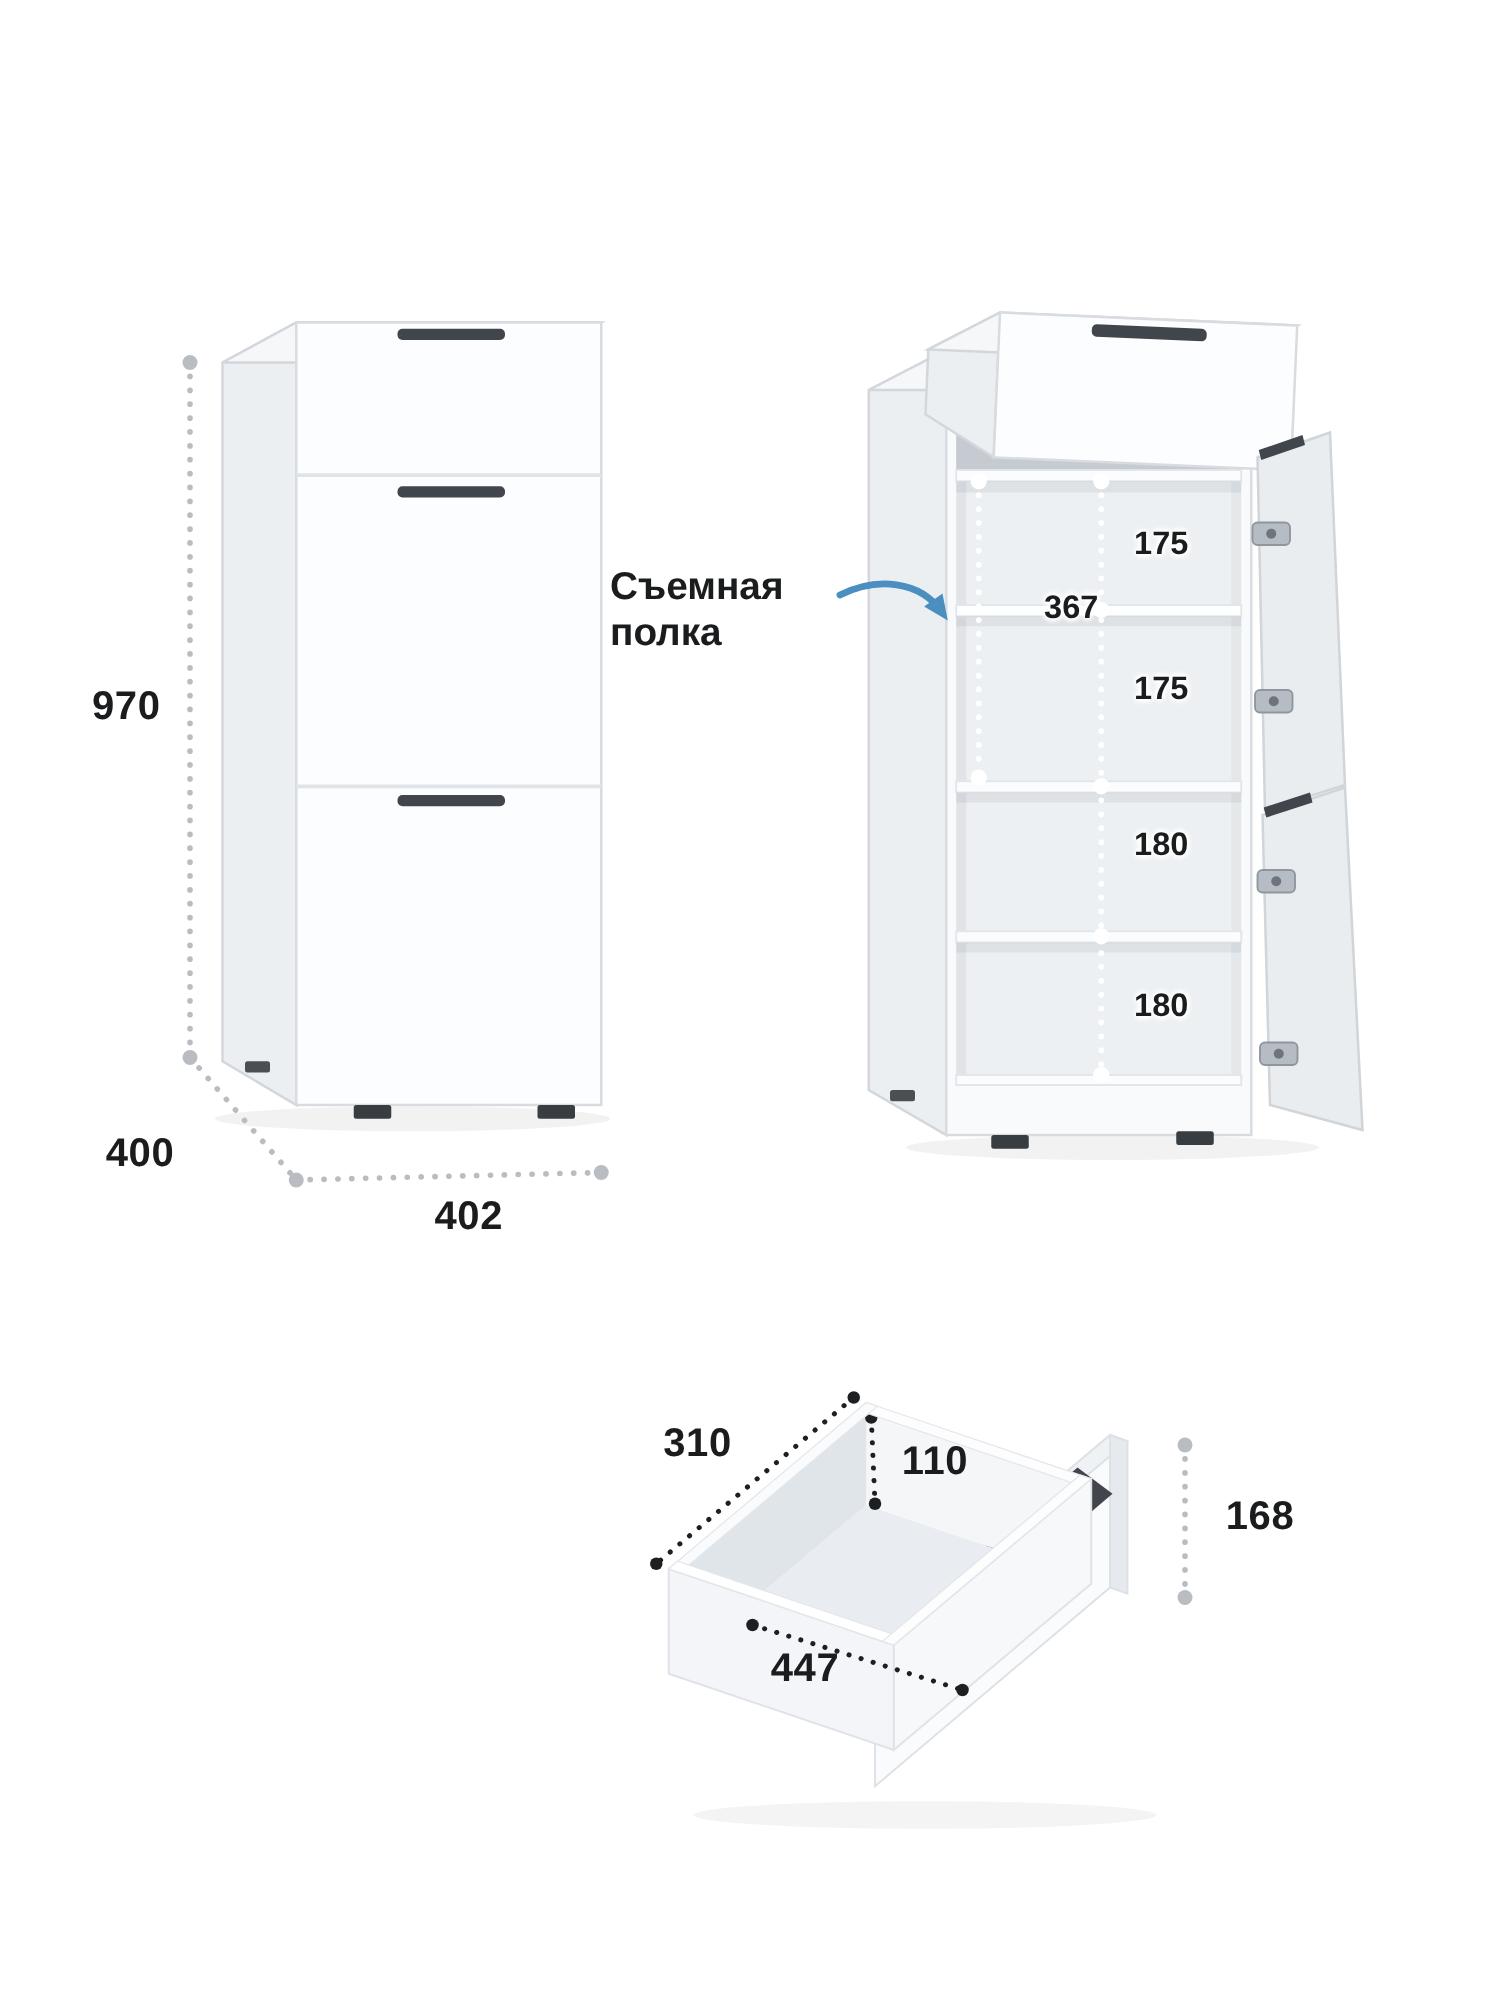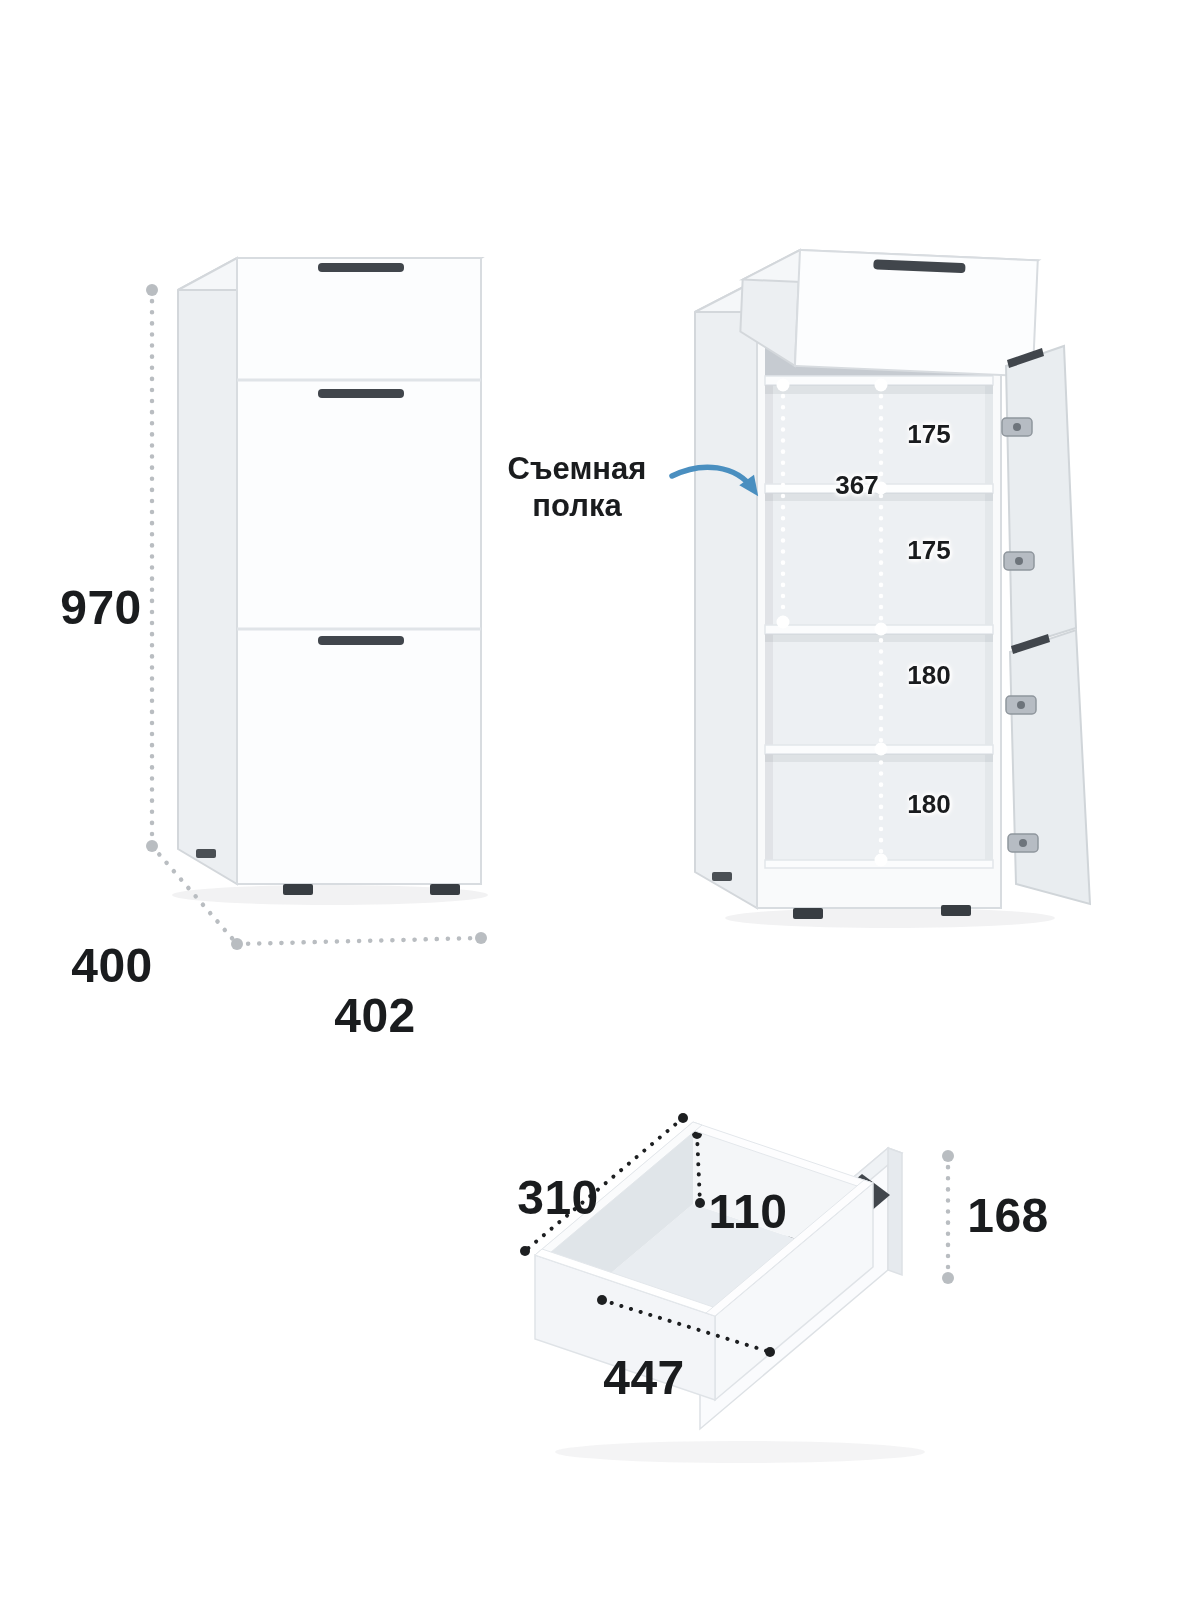--- a/index.html
+++ b/index.html
@@ -1,23 +1,23 @@
 <!DOCTYPE html>
 <html><head>
 <meta charset="utf-8">
 <style>
   html,body{margin:0;padding:0;background:#ffffff;}
   .canvas{position:relative;width:1200px;height:1600px;background:#ffffff;overflow:hidden;
           font-family:"Liberation Sans",sans-serif;}
   .art{position:absolute;left:0;top:0;}
   .label{position:absolute;color:#1a1c1e;text-align:center;}
-  .dim{font-size:48px;font-weight:700;letter-spacing:0.5px;margin-top:34px;}
+  .dim{font-size:32px;font-weight:700;letter-spacing:0.5px;}
   .dim-inner{font-size:26px;font-weight:700;
     text-shadow:0 0 4px #fff,0 0 4px #fff,0 0 6px #fff,0 0 8px #fff,0 1px 5px #fff,0 -1px 5px #fff;}
-  .callout{font-size:31px;font-weight:700;text-align:center;line-height:37px;}
+  .callout{font-size:31px;font-weight:700;text-align:left;line-height:37px;}
   .dg{stroke:#b9bdc1;stroke-width:4.5;stroke-dasharray:0.1 11;stroke-linecap:round;fill:none;}
   .dw{stroke:#ffffff;stroke-width:4.5;stroke-dasharray:0.1 11;stroke-linecap:round;fill:none;}
   .db{stroke:#1d1f21;stroke-width:4;stroke-dasharray:0.1 10;stroke-linecap:round;fill:none;}
 </style>
 </head>
 <body>
 
 <div class="canvas">
 
   <svg class="art" width="1200" height="1600" viewBox="0 0 1200 1600">
@@ -164,16 +164,16 @@
   <div class="label callout" style="left:488px;top:450px;width:178px">Съемная полка</div>
 
   <div class="label dim-inner" style="left:894px;top:419px;width:70px">175</div>
   <div class="label dim-inner" style="left:822px;top:470px;width:70px">367</div>
   <div class="label dim-inner" style="left:894px;top:535px;width:70px">175</div>
   <div class="label dim-inner" style="left:894px;top:660px;width:70px">180</div>
   <div class="label dim-inner" style="left:894px;top:789px;width:70px">180</div>
 
   <div class="label dim" style="left:516px;top:1136px;width:84px">310</div>
   <div class="label dim" style="left:708px;top:1150px;width:80px">110</div>
-  <div class="label dim" style="left:966px;top:1154px;width:84px">168</div>
+  <div class="label dim" style="left:966px;top:1194px;width:84px">168</div>
   <div class="label dim" style="left:598px;top:1316px;width:92px">447</div>
 
 </div>
 
 </body></html>

